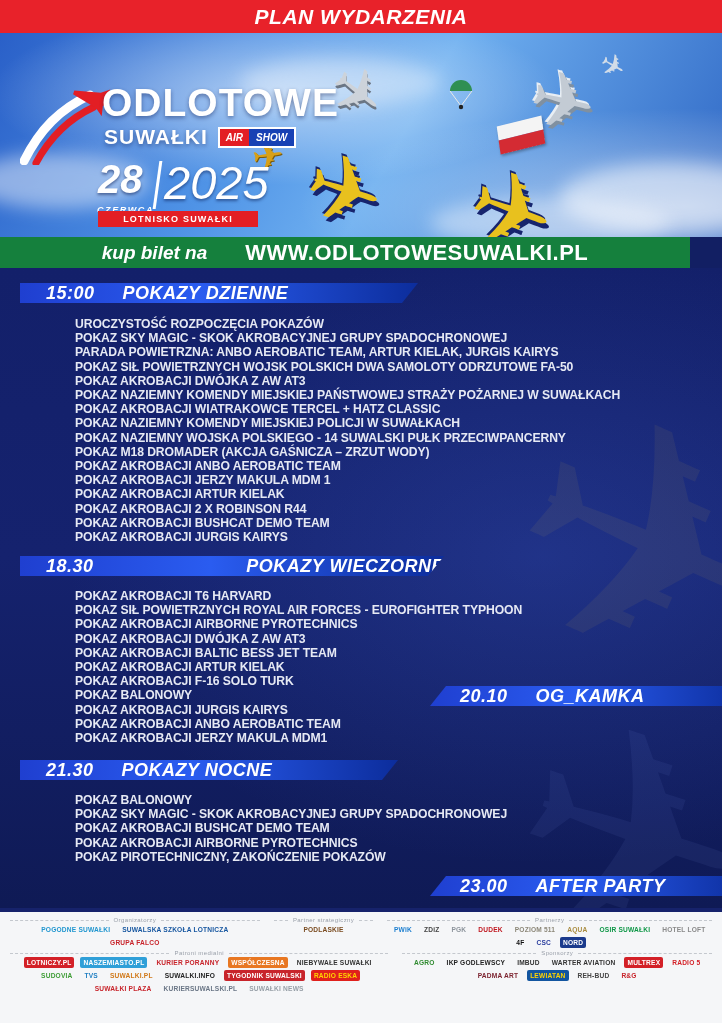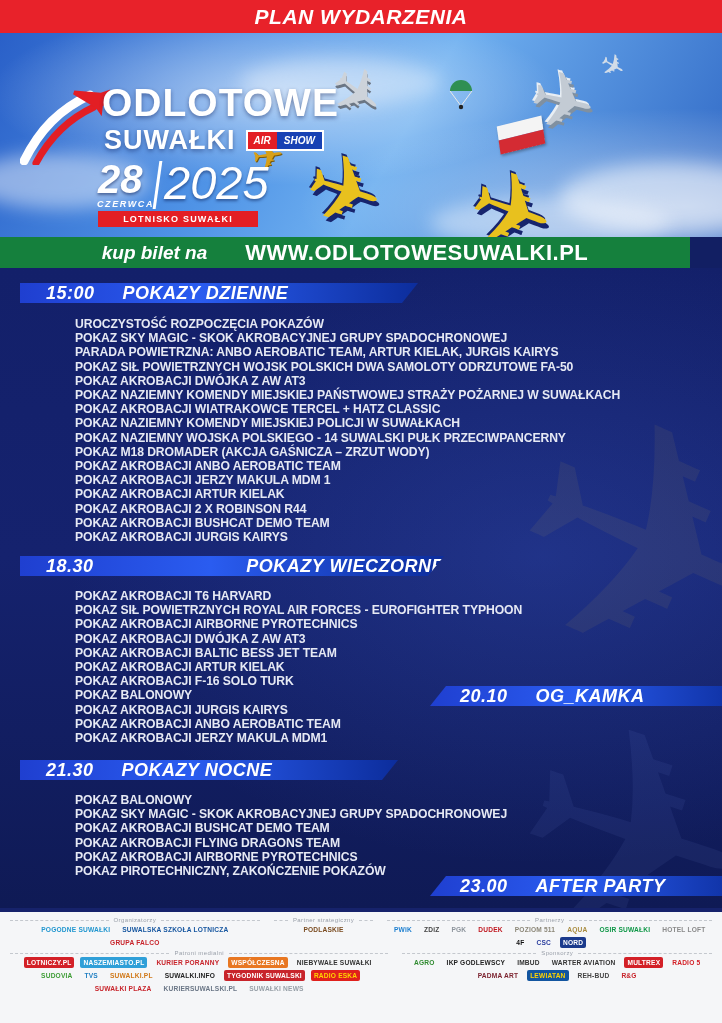--- a/index.html
+++ b/index.html
@@ -39,29 +39,29 @@
     box-shadow:1px 2px 3px rgba(0,0,0,.3);}
   .flag .fw{height:50%;background:#f4f4f4;}
   .flag .fr{height:50%;background:#d42b33;}
   .chute{position:absolute;left:448px;top:46px;}
 
   
   .logo-plane{position:absolute;left:20px;top:36px;width:92px;height:96px;}
   .l1{position:absolute;left:102px;top:48px;color:#fff;font-size:39px;font-weight:900;
     letter-spacing:1px;text-shadow:0 2px 4px rgba(10,25,80,.45);}
   .l2row{position:absolute;left:104px;top:92px;display:flex;align-items:center;gap:10px;}
-  .l2{color:#fff;font-size:27px;font-weight:900;letter-spacing:1px;text-shadow:0 2px 4px rgba(10,25,80,.45);}
+  .l2{color:#fff;font-size:21px;font-weight:900;letter-spacing:1px;text-shadow:0 2px 4px rgba(10,25,80,.45);}
   .airshow{display:inline-flex;border:2px solid #fff;font-style:italic;font-weight:900;font-size:10px;}
   .air{background:#e31e24;color:#fff;padding:3px 6px;}
   .show{background:#1741b4;color:#fff;padding:3px 7px;}
 
   
   .day{position:absolute;left:98px;top:124px;color:#fff;font-size:40px;font-weight:900;
     font-style:italic;text-shadow:0 2px 3px rgba(10,25,80,.5);}
-  .month{position:absolute;left:97px;top:166px;color:#fff;font-size:9px;font-weight:800;
+  .month{position:absolute;left:97px;top:172px;color:#fff;font-size:9px;font-weight:800;
     letter-spacing:1.6px;font-style:italic;}
   .dline{position:absolute;left:156px;top:128px;width:3px;height:48px;background:#fff;transform:skewX(-8deg);}
   .year{position:absolute;left:164px;top:122px;color:#fff;font-size:47px;font-weight:400;
     font-style:italic;text-shadow:0 2px 3px rgba(10,25,80,.5);}
   .venue{position:absolute;left:98px;top:178px;width:160px;background:#e31e24;color:#fff;
     font-size:9px;font-weight:800;letter-spacing:1.2px;text-align:center;padding:3px 0;}
 
   
   .ticketbar{position:absolute;left:0;top:237px;width:690px;height:31px;background:#15803d;
     display:flex;align-items:center;justify-content:center;gap:38px;}
@@ -216,21 +216,20 @@
     </div>
 
     <div class="secbar left" style="top:492px;width:352px;">
       <span class="time">21.30</span>
       <span class="title">POKAZY NOCNE</span>
     </div>
     <div class="items" style="top:525px;">
         <div class="sched-item">POKAZ BALONOWY</div>
         <div class="sched-item">POKAZ SKY MAGIC - SKOK AKROBACYJNEJ GRUPY SPADOCHRONOWEJ</div>
         <div class="sched-item">POKAZ AKROBACJI BUSHCAT DEMO TEAM</div>
-        <div class="sched-item">POKAZ AKROBACJI FLYING DRAGONS TEAM</div>
         <div class="sched-item">POKAZ AKROBACJI AIRBORNE PYROTECHNICS</div>
         <div class="sched-item">POKAZ PIROTECHNICZNY, ZAKOŃCZENIE POKAZÓW</div>
       </div>
 
     <div class="secbar right" style="top:608px;">
       <span class="time">23.00</span>
       <span class="title">AFTER PARTY</span>
     </div>
   </div>
 

